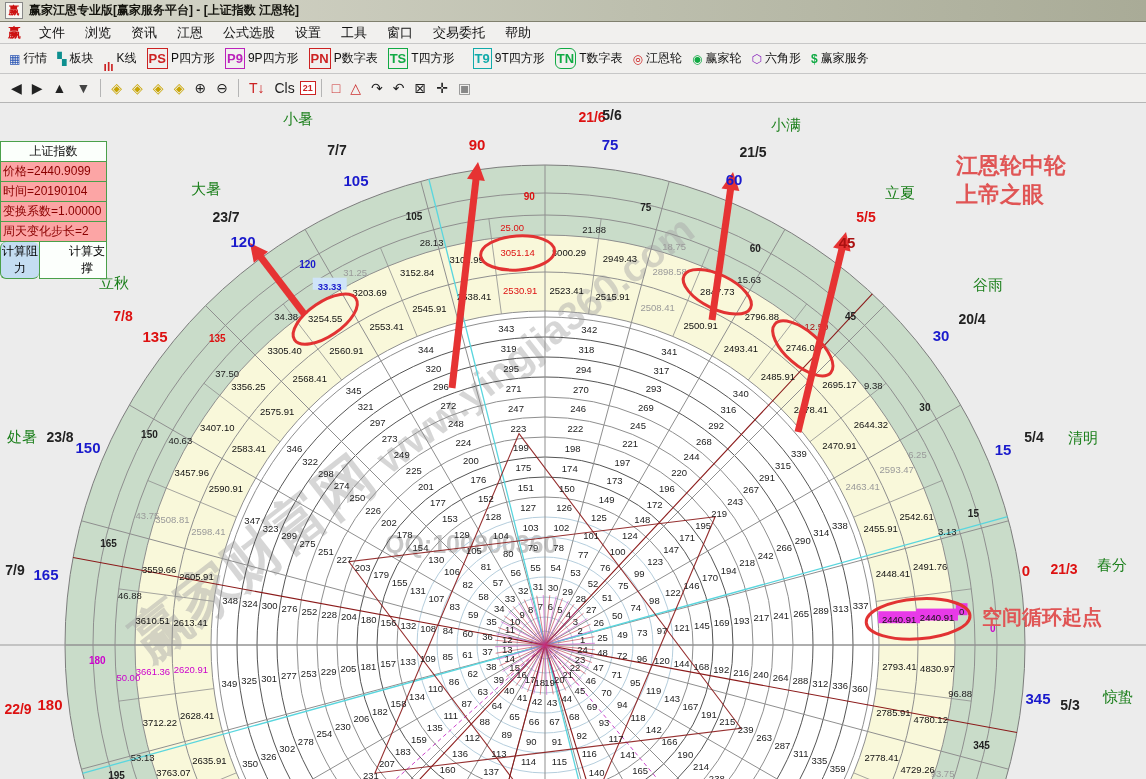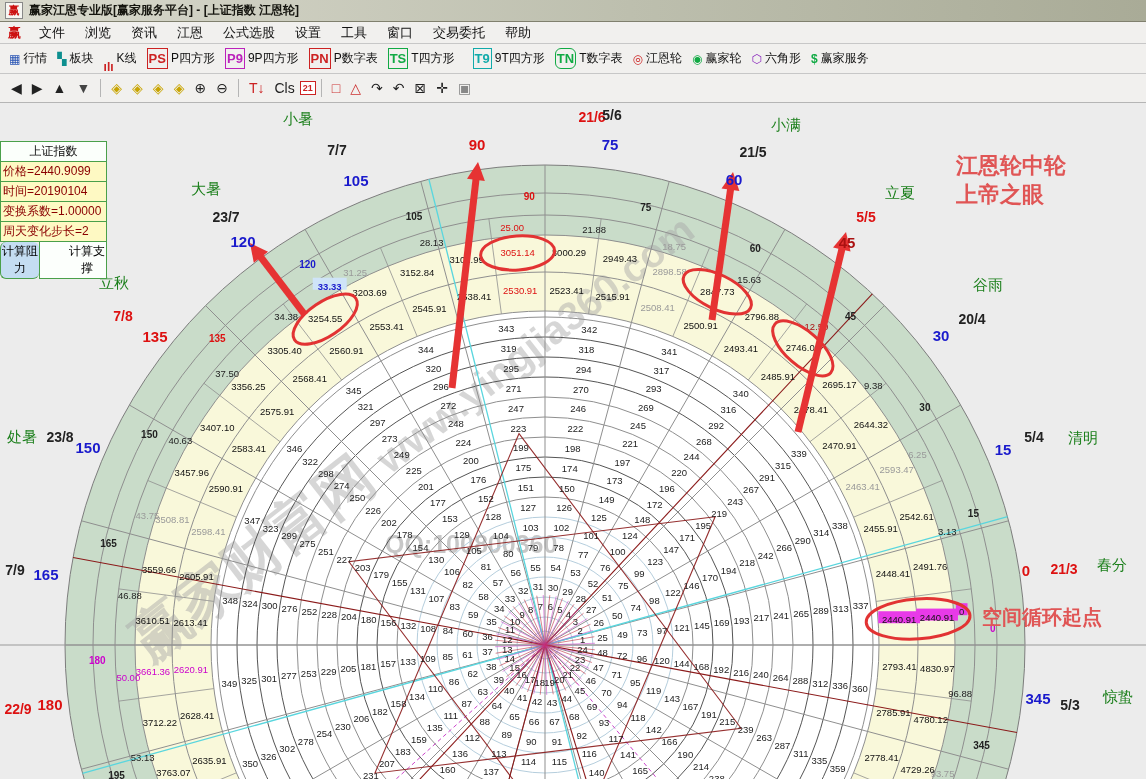--- a/index.html
+++ b/index.html
@@ -22,21 +22,21 @@
   .toolbar2{height:29px;background:#f1f0ee;border-bottom:1px solid #b5b5b5;display:flex;align-items:center;
       padding:0 6px;box-sizing:border-box;}
   .tb2-item{font-size:14px;padding:1px 5px;cursor:default;color:#222;}
   .tb2-sep{width:1px;height:18px;background:#b5b5b5;margin:0 5px;}
   .tb2-cal{font-size:9px;font-weight:bold;color:#cc2222;border:1px solid #cc2222;background:#fff;padding:1px 2px;}
   .chart{position:relative;width:1146px;height:676px;background:#ececec;}
   .chart svg{position:absolute;left:0;top:0;}
   .info-panel{position:absolute;left:0;top:0;width:107px;z-index:5;font-size:12px;margin-top:38px;}
   .info-title{background:#fbfffb;border:1px solid #4aa04a;text-align:center;color:#111;
       padding:1px 0;font-weight:normal;}
-  .info-row{background:#fef9c3;border:1px solid #4aa04a;border-top:none;color:#8b0000;
+  .info-row{background:#fca5a5;border:1px solid #4aa04a;border-top:none;color:#8b0000;
       padding:1px 1px 1px 2px;white-space:nowrap;overflow:hidden;}
   .info-btns{display:flex;}
   .info-btn{flex:1;text-align:center;border:1px solid #4aa04a;border-top:none;padding:1px 0;cursor:default;}
   .info-btn.blue{background:#c4ddf2;border-right:none;border-radius:6px;}
   .info-btn.white{background:#fcfffc;padding-left:28px;}
 </style>
 </head>
 <body>
 
 <div class="titlebar">

